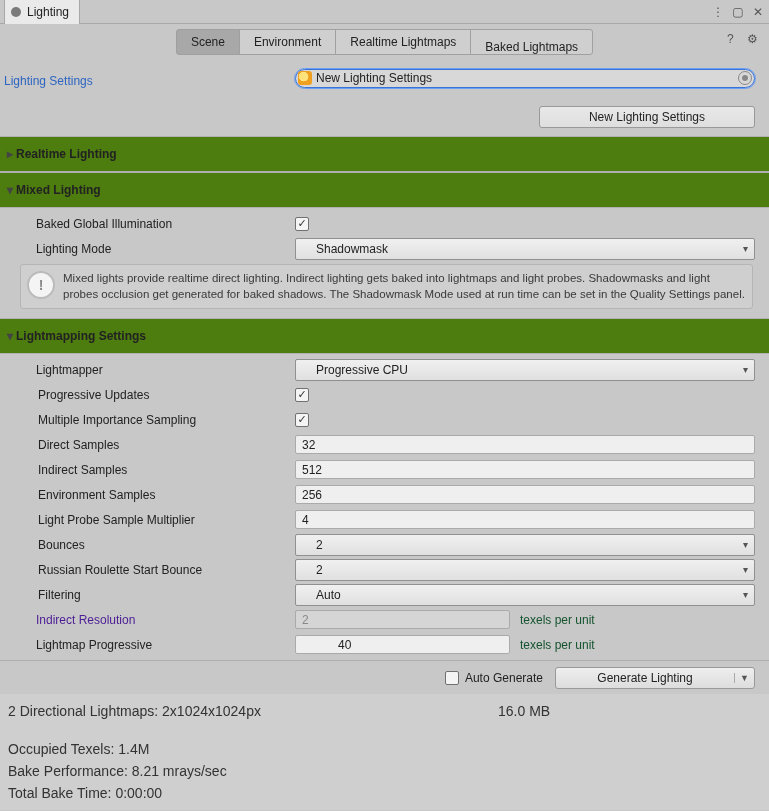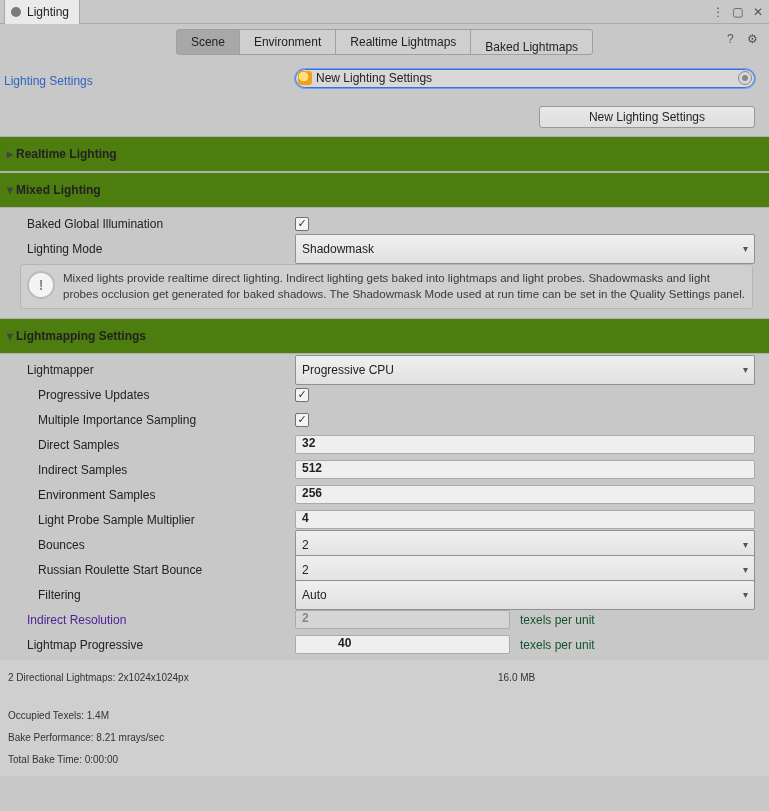--- a/index.html
+++ b/index.html
@@ -15,21 +15,21 @@
 .tabs { display:flex;margin-top:33px; }
 .tabs .tab-btn { background:#cfcfcf; border:1px solid #a0a0a0; height:26px; padding:0 14px; display:flex; align-items:center; margin-left:-1px; cursor:default;}
 .tabs .tab-btn.active { background:#a8a8a8; }
 .tabs .tab-btn:first-child { border-radius: 3px 0 0 3px; margin-left:0;}
 .tabs .tab-btn:last-child { border-radius: 0 3px 3px 0; align-items: flex-end; }
 .tabs-row .rightico { position:absolute; right:8px; top:8px; display:flex; gap:6px; }
 .rightico .ic { width:14px; height:14px; color:#555; }
 
 .content { background:#c8c8c8; }
 .row { display:flex; align-items:center; height:25px; padding: 0 14px 0 0; }
-.label-col { width: 295px; padding-left: 27px; }
+.label-col { width: 295px; padding-left: 36px; }
 .label-col.indent1 { padding-left: 38px; }
 .field-col { flex:1; display:flex; align-items:center; gap:10px; }
 
 .link { color:#2d65c2; padding: 12px 0 6px 2px; display:block;}
 .obj-field { flex:1; height:19px; border: 1px solid #3b73d4; border-radius: 10px; background:#d8d8d8; display:flex; align-items:center; padding: 0 2px; outline: 1px solid #6a9ff5; }
 .obj-field .oicon { width:14px; height:14px; border-radius:3px; background: radial-gradient(circle at 40% 40%, #ffe27a 40%, #f0a020 42%); margin-right:4px;}
 .obj-field .target { width:14px; height:14px; margin-left:auto; border-radius:50%; border:1px solid #888; position:relative;}
 .obj-field .target::after { content:''; position:absolute; inset:3px; border-radius:50%; background:#888;}
 
 .btn { background: linear-gradient(#e8e8e8,#dedede); border:1px solid #999; border-radius:3px; height:22px; padding: 0 20px; display:inline-flex; align-items:center; cursor:default; margin: 8px 14px 8px auto;  min-width:216px; justify-content:center;}
@@ -37,38 +37,38 @@
 
 .section-header { background:#4d7c0f; border-top:1px solid #b0b0b0; border-bottom:1px solid #b0b0b0; height:36px; display:flex; align-items:center; padding-left:4px; font-weight:bold; }
 .section-header .tri { width:12px; text-align:center; color:#444; }
 .section-header .tri.right::before { content: '\25B8'; }
 .section-header .tri.down::before { content: '\25BE'; }
 
 .section-body { padding: 3px 0; }
 .checkbox { width:14px; height:14px; border:1px solid #707070; background:#f4f4f4; border-radius:2px; display:flex; align-items:center; justify-content:center; }
 .checkbox.checked::after { content:'\2713'; font-size:11px; color:#333; line-height:1; }
 
-.dropdown { flex:1; height:30px; background:linear-gradient(#f0f0f0,#e0e0e0); border:1px solid #909090; border-radius:2px; display:flex; align-items:center; padding: 0 6px; position:relative;}
+.dropdown { flex:1; height:22px; background:linear-gradient(#f0f0f0,#e0e0e0); border:1px solid #909090; border-radius:2px; display:flex; align-items:center; padding: 0 20px; position:relative;}
 .dropdown::after { content:'\25BE'; position:absolute; right:6px; color:#555; font-size:10px; }
 
-.textfield { flex:1; height:19px; background:#efefef; border:1px solid #aaa; border-radius:2px; padding: 0 6px; display:flex; align-items:flex-start;font-weight:bold; }
+.textfield { flex:1; height:19px; background:#efefef; border:1px solid #aaa; border-radius:2px; padding: 0 6px; display:flex; align-items:center; }
 .textfield.disabled { background:#d5d5d5; color:#888; }
 .suffix { color:#14532d; width: 230px; }
 
 .info-box { margin: 3px 16px 6px 20px; display:flex; gap:8px; background:rgba(255,255,255,0.14); border:1px solid #b5b5b5; border-radius:3px; padding:6px; color:#3a3a3a; line-height:1.35; font-size:11.5px;}
 .info-box .info-icon { width:28px; height:28px; border-radius:50%; background:#f4f4f4; border:2px solid #bbb; display:flex; align-items:center; justify-content:center; flex-shrink:0;}
 .info-box .info-icon span { font-weight:bold; color:#888; font-size:14px;}
 
 .footer-bar { background:#c8c8c8; height:34px; display:flex; align-items:center; justify-content:flex-end; padding: 0 14px; gap:12px; border-top:1px solid #b0b0b0;}
 .footer-bar .check-label { display:flex; align-items:center; gap:6px; }
 .gen-btn { background: linear-gradient(#eee,#ddd); border:1px solid #999; border-radius:3px; height:22px; width: 200px; display:flex; align-items:center; position:relative;}
 .gen-btn .main { flex:1; text-align:center; }
 .gen-btn .arrow { width:20px; border-left:1px solid #aaa; text-align:center; font-size:9px; color:#555;}
 
-.stats { background:#cfcfcf; padding: 6px 8px; font-size:10px; color:#333;}
+.stats { background:#cfcfcf; padding: 6px 8px; font-size:14px; color:#333;}
 .stats .statrow { display:flex; height:22px; align-items:center;}
 .stats .c1 { width: 490px;}
 </style>
 </head>
 <body>
 
 <div class="titlebar">
   <div class="tab">
     <span class="dot"></span>
     <span>Lighting</span>
@@ -246,20 +246,30 @@
       <div class="label-col"><span>Lightmap Progressive</span></div>
       <div class="field-col">
         <div class="textfield" style="flex:0 0 215px;padding-left:42px;">
             <span>40</span>
           </div>
         <span class="suffix">texels per unit</span>
       </div>
     </div>
   </div>
 
+  <div class="footer-bar">
+    <div class="check-label">
+      <span class="checkbox"></span>
+      <span>Auto Generate</span>
+    </div>
+    <div class="gen-btn">
+      <span class="main">Generate Lighting</span>
+      <span class="arrow">▼</span>
+    </div>
+  </div>
 
   <div class="stats">
     <div class="statrow">
       <span class="c1">2 Directional Lightmaps: 2x1024x1024px</span>
       <span>16.0 MB</span>
     </div>
     <div class="statrow" style="height:16px;"></div>
     <div class="statrow">
         <span>Occupied Texels: 1.4M</span>
       </div>

